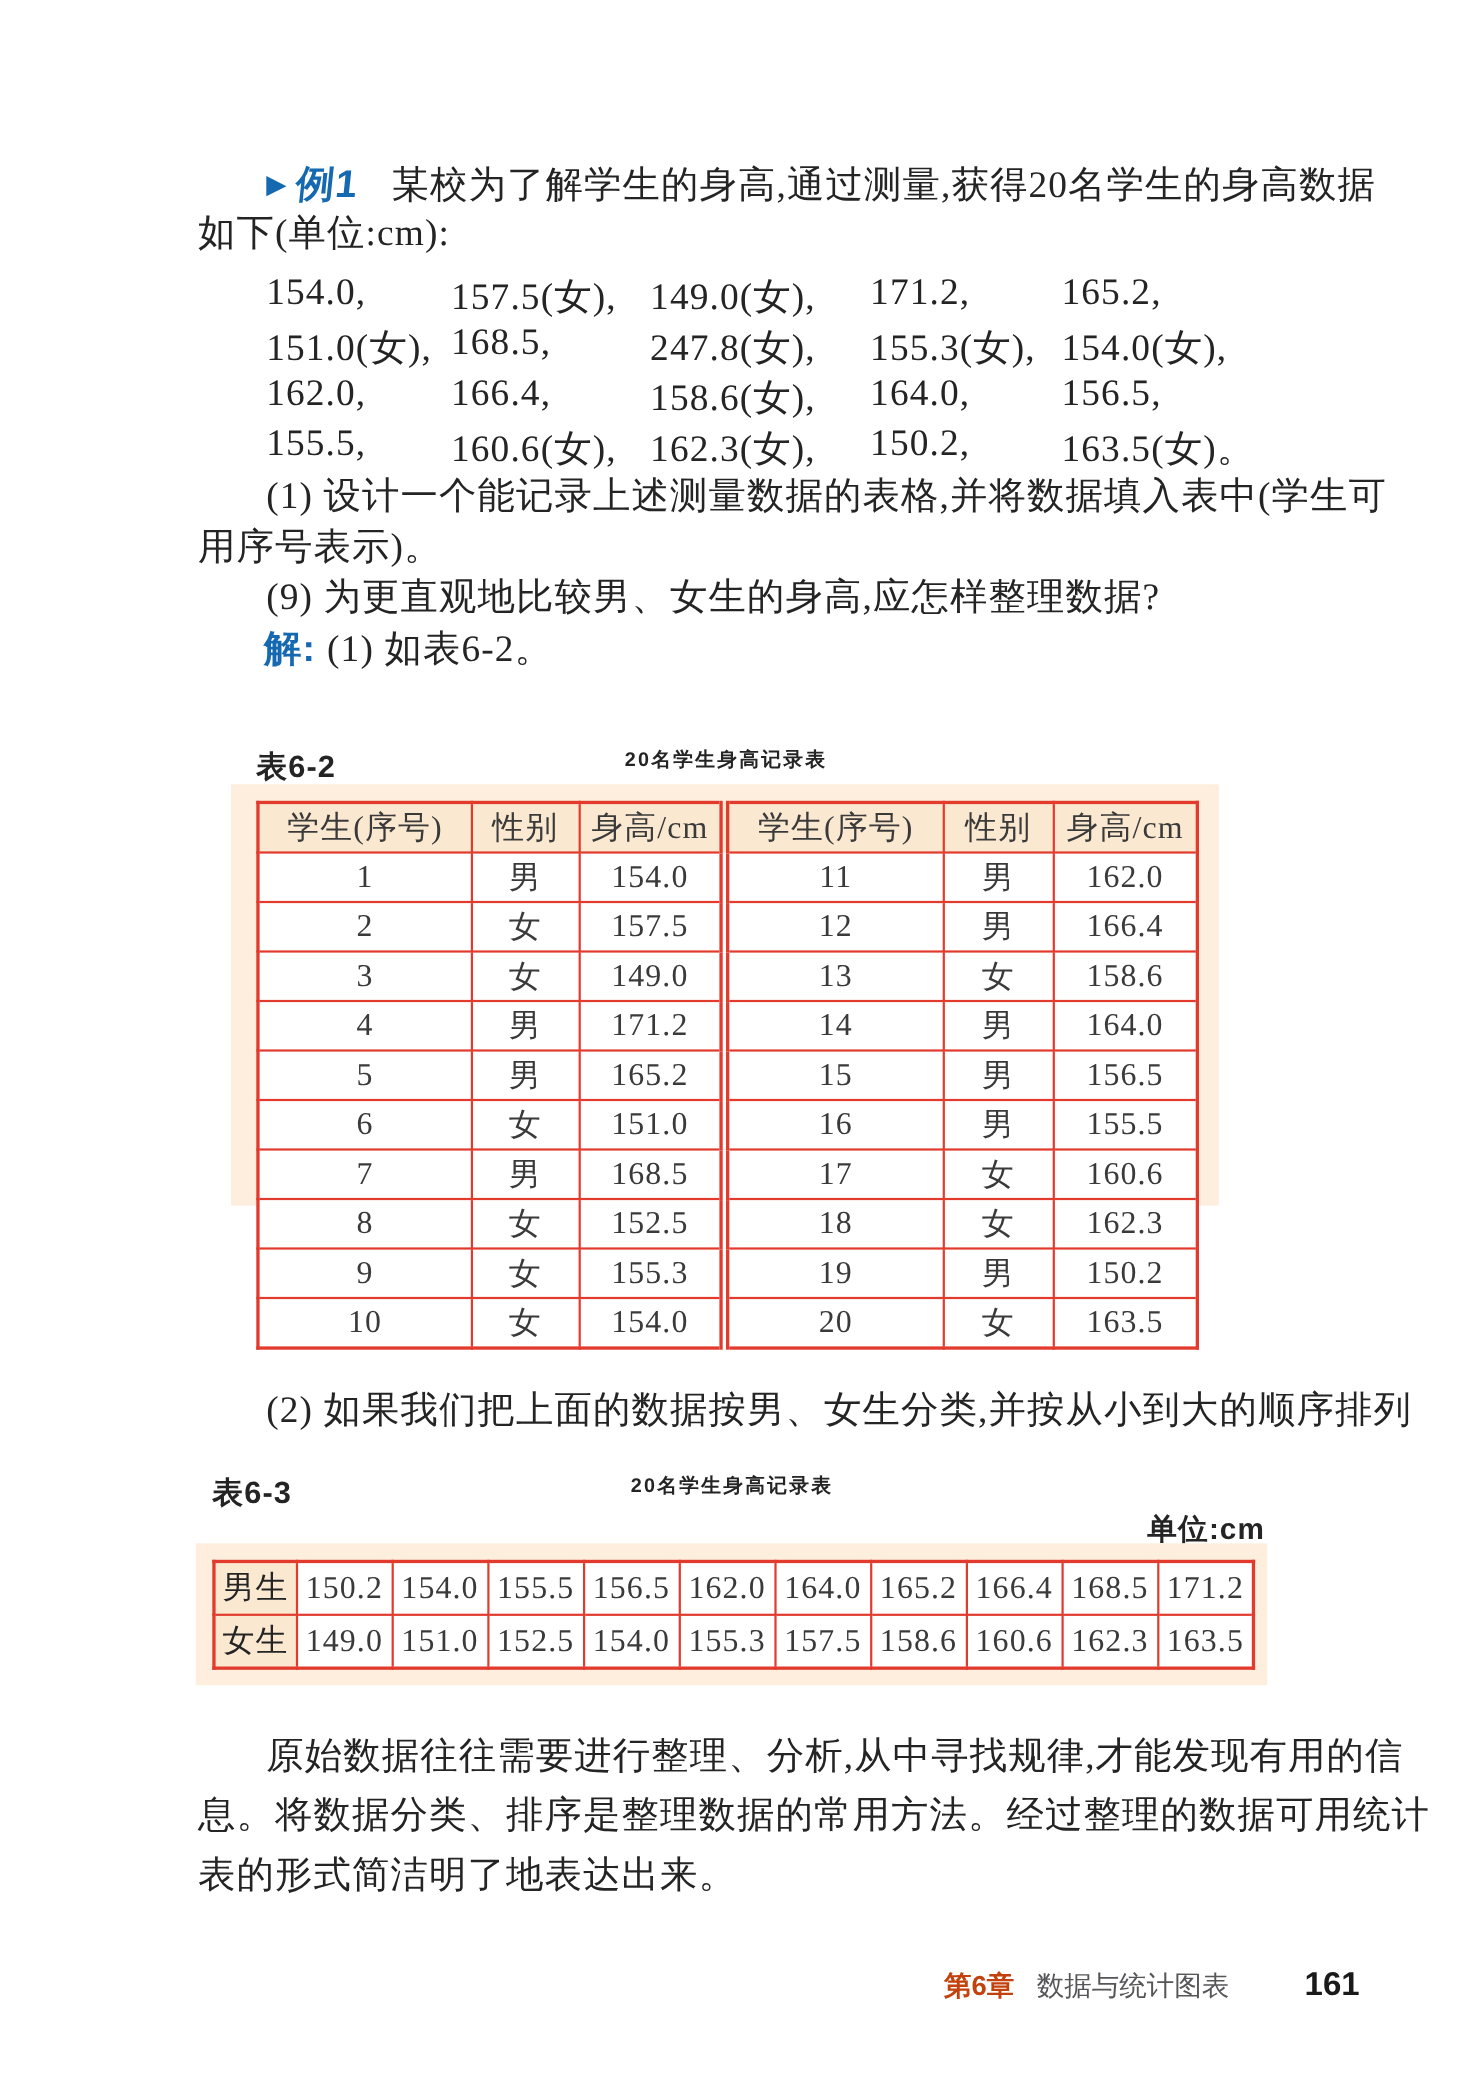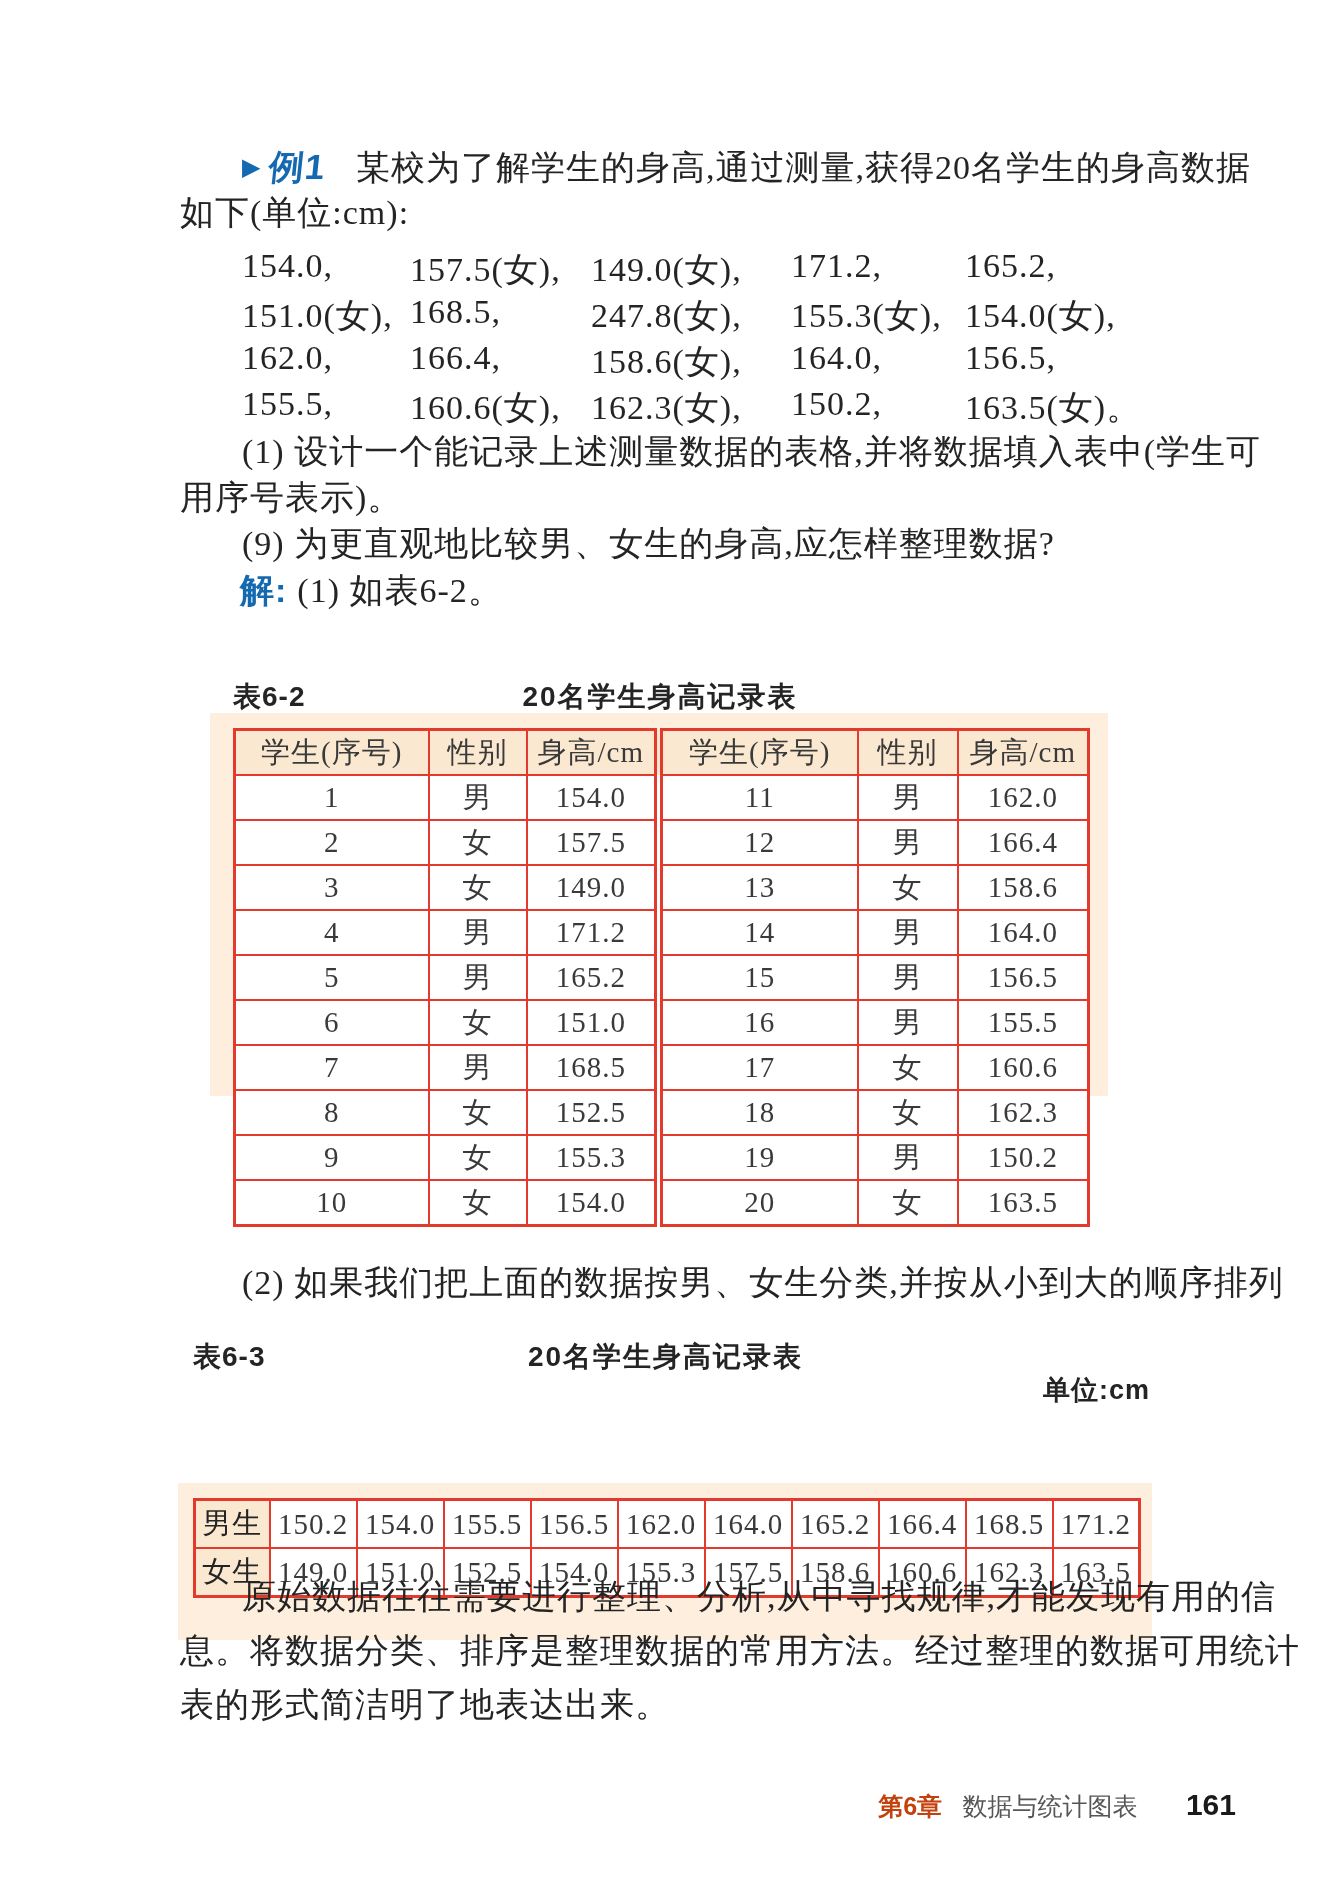--- a/index.html
+++ b/index.html
@@ -30,21 +30,21 @@
   .data-list .data-row .c2 { left:591px; }
   .data-list .data-row .c3 { left:791px; }
   .data-list .data-row .c4 { left:965px; }
   .data-list div:nth-of-type(1) { top:247px; }
   .data-list div:nth-of-type(2) { top:293px; }
   .data-list div:nth-of-type(3) { top:339px; }
   .data-list div:nth-of-type(4) { top:385px; }
 
   .hui { font-family:"Liberation Sans","DejaVu Sans",sans-serif; font-weight:bold; }
   .caption-label { position:absolute; font-size:28px; letter-spacing:1px; }
-  .caption-title { position:absolute; font-size:28px; text-align:center; letter-spacing:2px; }
+  .caption-title { position:absolute; font-size:18px; text-align:center; letter-spacing:2px; }
   .unit-note { position:absolute; font-size:27px; text-align:right; letter-spacing:1px; }
 
   .panel { position:absolute; background:#fdeedd; }
   table { border-collapse:collapse; table-layout:fixed; }
   .t62 { position:absolute; left:23px; top:15px; width:854px; border:3px solid #e23b2e; }
   .t62 th, .t62 td {
     border:2px solid #e23b2e; text-align:center; vertical-align:middle;
     font-size:29px; font-weight:normal; letter-spacing:1px; color:#3a3a3a;
   }
   .t62 th { height:41px; background:#fbe8d0; }
@@ -55,21 +55,21 @@
   .t63 td {
     border:2px solid #e23b2e; text-align:center; vertical-align:middle;
     height:44px; font-size:29px; letter-spacing:1px; color:#3a3a3a; background:#ffffff;
   }
   .t63 .rowhead { background:#fbe8d0; color:#242424; }
 
   .footer { position:absolute; top:1788px; right:96px; white-space:nowrap;
     font-family:"Liberation Sans","DejaVu Sans",sans-serif; }
   .footer .chap { font-weight:bold; font-size:25px; color:#c2410c; }
   .footer .chap-title { font-size:25px; color:#565658; margin-left:16px; }
-  .footer .pagenum { font-weight:bold; font-size:30px; color:#1a1a1a; margin-left:44px; }
+  .footer .pagenum { font-weight:bold; font-size:30px; color:#1a1a1a; margin-left:64px; }
 </style>
 </head>
 <body>
 
 <div class="page">
 
   <div class="line" style="left:242px; top:146px;">
     <span class="ex-marker">▶</span><span class="ex-label">例1</span><span>某校为了解学生的身高,通过测量,获得20名学生的身高数据</span>
   </div>
   <div class="line" style="left:180px; top:192px;">
@@ -245,21 +245,21 @@
   </div>
 
   <div class="line" style="left:242px; top:1262px;">
     <span>(2) 如果我们把上面的数据按男、女生分类,并按从小到大的顺序排列</span>
   </div>
 
   <div class="caption-title hui" style="left:193px; top:1338px; width:945px;">20名学生身高记录表</div>
   <div class="caption-label hui" style="left:193px; top:1338px;">表6-3</div>
   <div class="unit-note hui" style="left:193px; top:1372px; width:957px;">单位:cm</div>
 
-  <div class="panel" style="left:178px; top:1483px; width:974px; height:157px;">
+  <div class="panel" style="left:178px; top:1403px; width:974px; height:129px;">
     <table class="t63">
       <colgroup>
         <col style="width:75px">
         <col style="width:87px">
           <col style="width:87px">
           <col style="width:87px">
           <col style="width:87px">
           <col style="width:87px">
         <col style="width:87px">
           <col style="width:87px">

